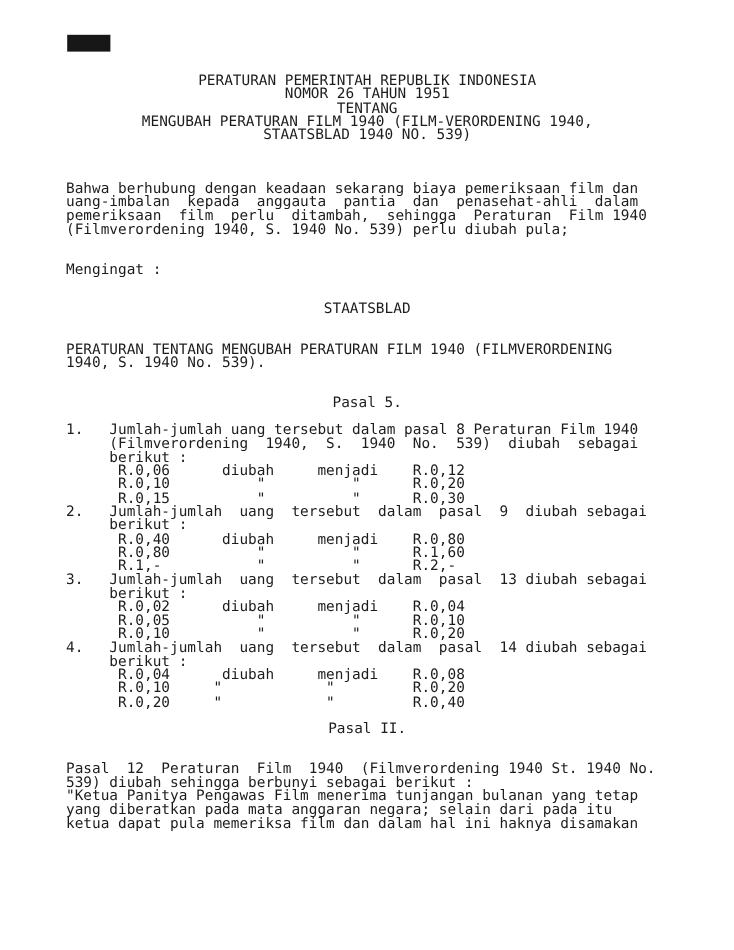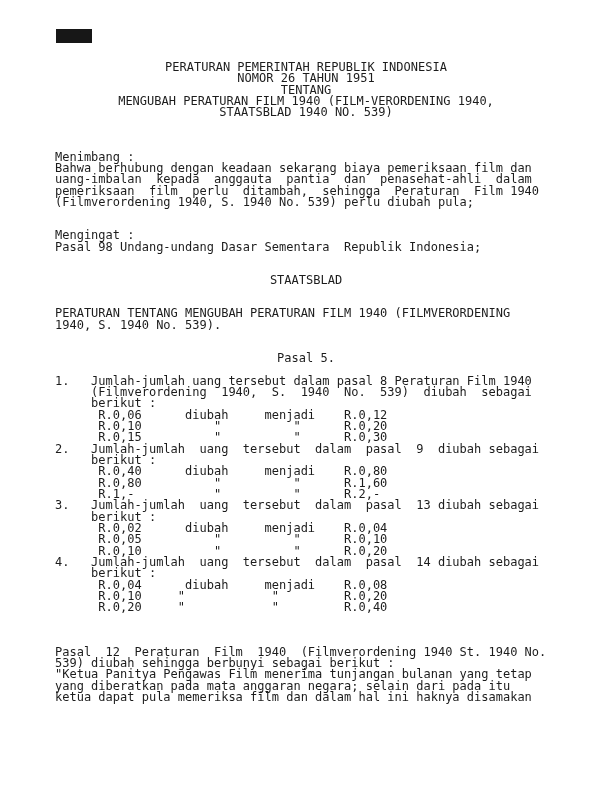--- a/index.html
+++ b/index.html
@@ -53,29 +53,27 @@
 
     <pre class="center">PERATURAN PEMERINTAH REPUBLIK INDONESIA
 NOMOR 26 TAHUN 1951
 TENTANG
 MENGUBAH PERATURAN FILM 1940 (FILM-VERORDENING 1940,
 STAATSBLAD 1940 NO. 539)</pre>
     <div class="gap1"></div>
 
     <div class="gap2"></div>
 
-    <pre>Menimbang :</pre>
     <pre>Bahwa berhubung dengan keadaan sekarang biaya pemeriksaan film dan
 uang-imbalan  kepada  anggauta  pantia  dan  penasehat-ahli  dalam
 pemeriksaan  film  perlu  ditambah,  sehingga  Peraturan  Film 1940
 (Filmverordening 1940, S. 1940 No. 539) perlu diubah pula;</pre>
     <div class="gap2"></div>
 
     <pre>Mengingat :</pre>
-    <pre>Pasal 98 Undang-undang Dasar Sementara  Republik Indonesia;</pre>
     <div class="gap2"></div>
 
     <pre class="center">STAATSBLAD</pre>
     <div class="gap2"></div>
 
     <pre>PERATURAN TENTANG MENGUBAH PERATURAN FILM 1940 (FILMVERORDENING
 1940, S. 1940 No. 539).</pre>
     <div class="gap2"></div>
 
     <pre class="center">Pasal 5.</pre>
@@ -97,20 +95,21 @@
       R.0,02      diubah     menjadi    R.0,04
       R.0,05          "          "      R.0,10
       R.0,10          "          "      R.0,20
 4.   Jumlah-jumlah  uang  tersebut  dalam  pasal  14 diubah sebagai
      berikut :
       R.0,04      diubah     menjadi    R.0,08
       R.0,10     "            "         R.0,20
       R.0,20     "            "         R.0,40</pre>
     <div class="gap1"></div>
 
+    <pre class="center">Pasal II.</pre>
     <div class="gap2"></div>
 
     <pre>Pasal  12  Peraturan  Film  1940  (Filmverordening 1940 St. 1940 No.
 539) diubah sehingga berbunyi sebagai berikut :
 "Ketua Panitya Pengawas Film menerima tunjangan bulanan yang tetap
 yang diberatkan pada mata anggaran negara; selain dari pada itu
 ketua dapat pula memeriksa film dan dalam hal ini haknya disamakan</pre>
 
   </main>
 </div>

